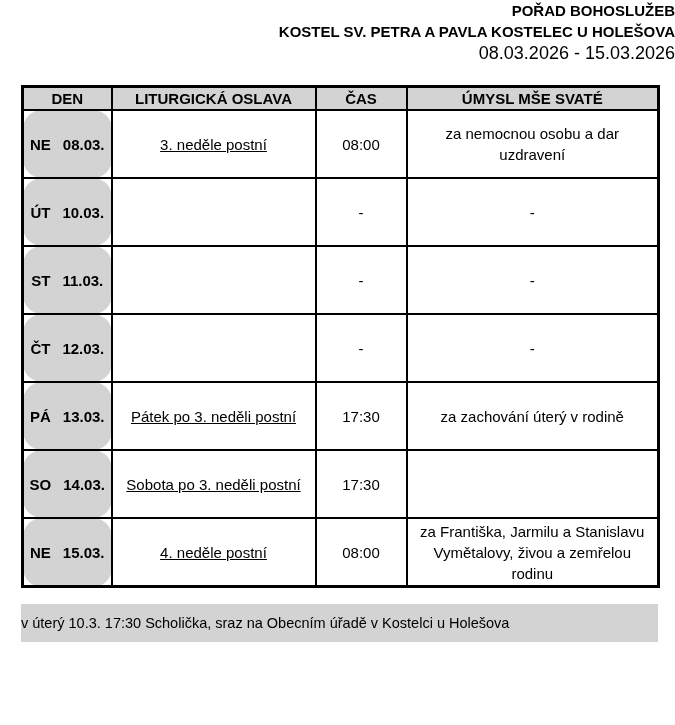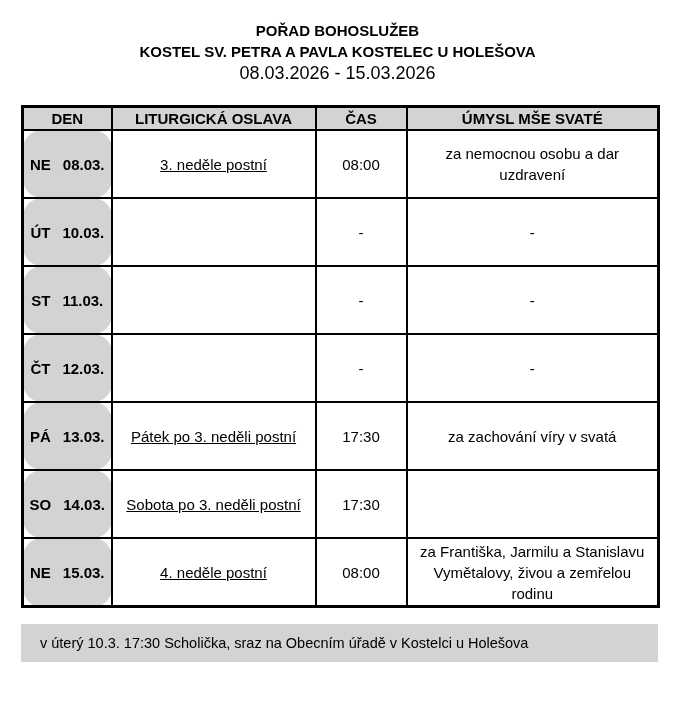--- a/index.html
+++ b/index.html
@@ -6,22 +6,22 @@
     margin: 0;
     padding: 0;
     background: #ffffff;
     color: #000000;
     font-family: "Liberation Sans", sans-serif;
     width: 675px;
     height: 725px;
     overflow: hidden;
   }
   .titles {
-    text-align: center;
-    margin-top: 20px;
+    text-align: right;
+    margin-top: 0;
   }
   .title-line {
     font-size: 15px;
     font-weight: bold;
     line-height: 21px;
   }
   .date-line {
     font-size: 18px;
     line-height: 20px;
     margin-top: 1px;
@@ -72,21 +72,21 @@
     text-decoration: underline;
   }
   .footer-note {
     margin: 16px 0 0 21px;
     width: 637px;
     height: 38px;
     background: #d3d3d3;
     display: flex;
     align-items: center;
     box-sizing: border-box;
-    padding-left: 19px;
+    padding-left: 0;
     font-size: 14.5px;
   }
 </style>
 </head>
 <body>
 
 <div class="titles">
   <div class="title-line">POŘAD BOHOSLUŽEB</div>
   <div class="title-line">KOSTEL SV. PETRA A PAVLA KOSTELEC U HOLEŠOVA</div>
   <div class="date-line">08.03.2026 - 15.03.2026</div>
@@ -154,21 +154,21 @@
     </tr>
     <tr>
       <td class="day-cell">
         <div class="day-wrap">
           <span>PÁ</span>
           <span>13.03.</span>
         </div>
       </td>
       <td class="celebration-cell">Pátek po 3. neděli postní</td>
       <td class="time-cell">17:30</td>
-      <td class="intention-cell">za zachování víry v svatá</td>
+      <td class="intention-cell">za zachování úterý v rodině</td>
     </tr>
     <tr>
       <td class="day-cell">
         <div class="day-wrap">
           <span>SO</span>
           <span>14.03.</span>
         </div>
       </td>
       <td class="celebration-cell">Sobota po 3. neděli postní</td>
       <td class="time-cell">17:30</td>

